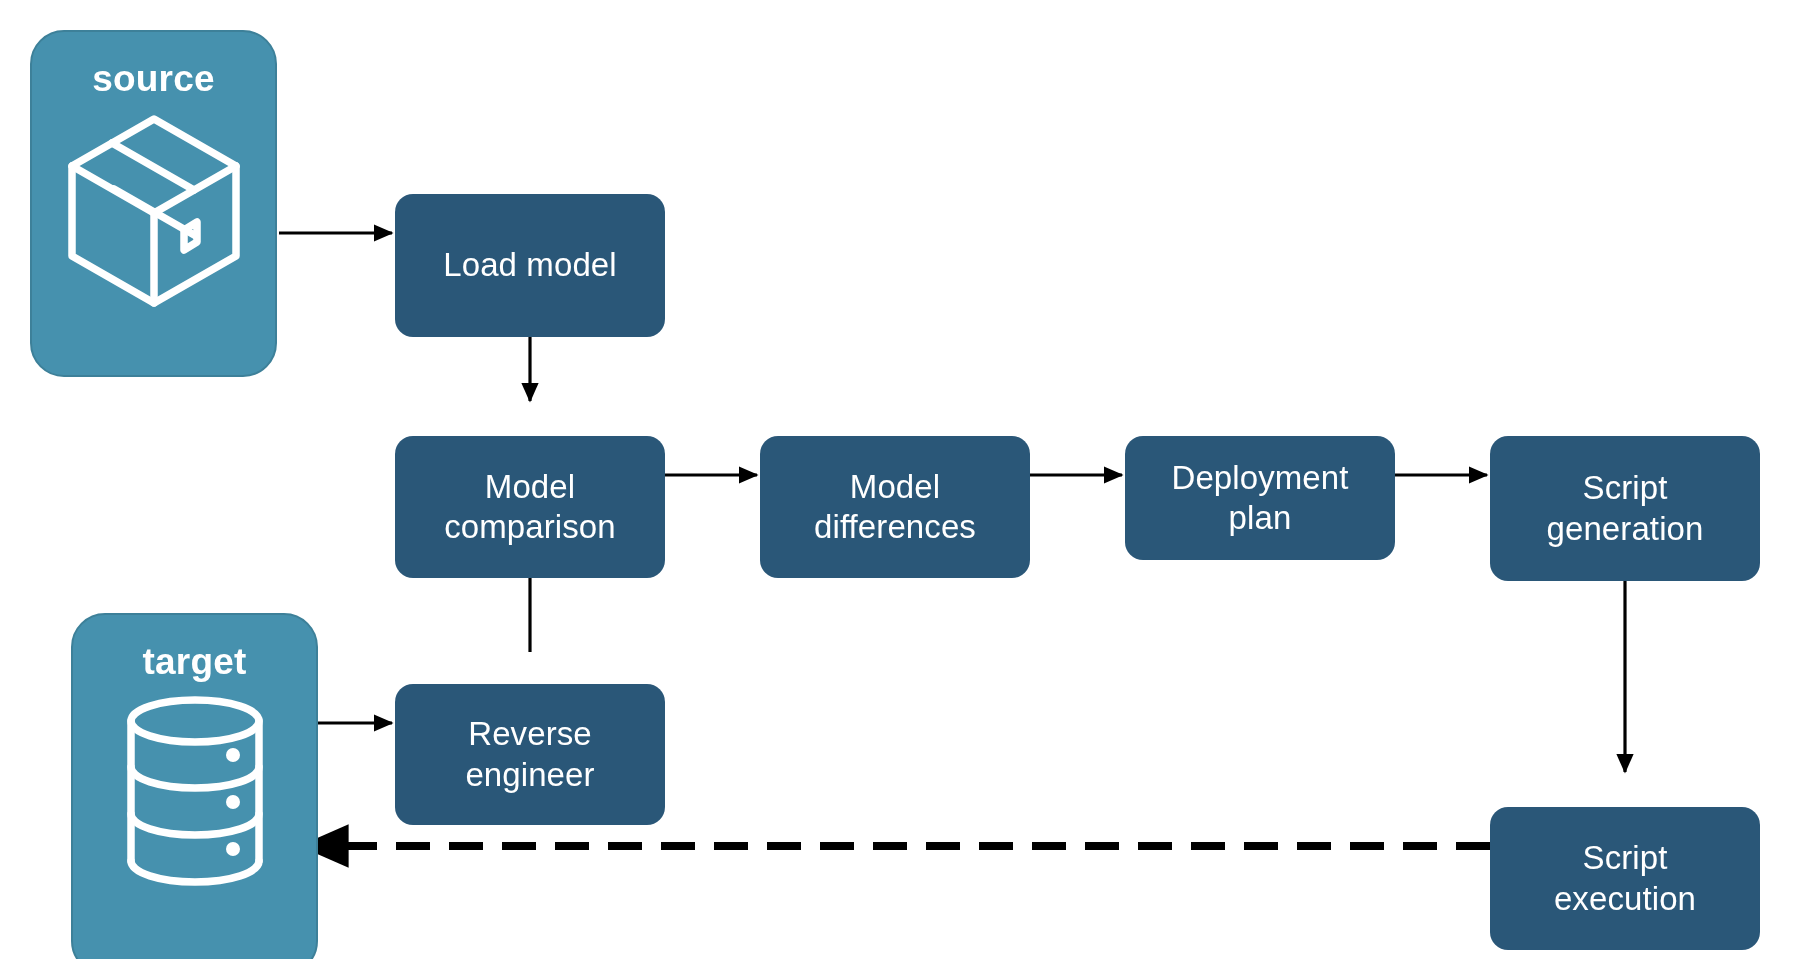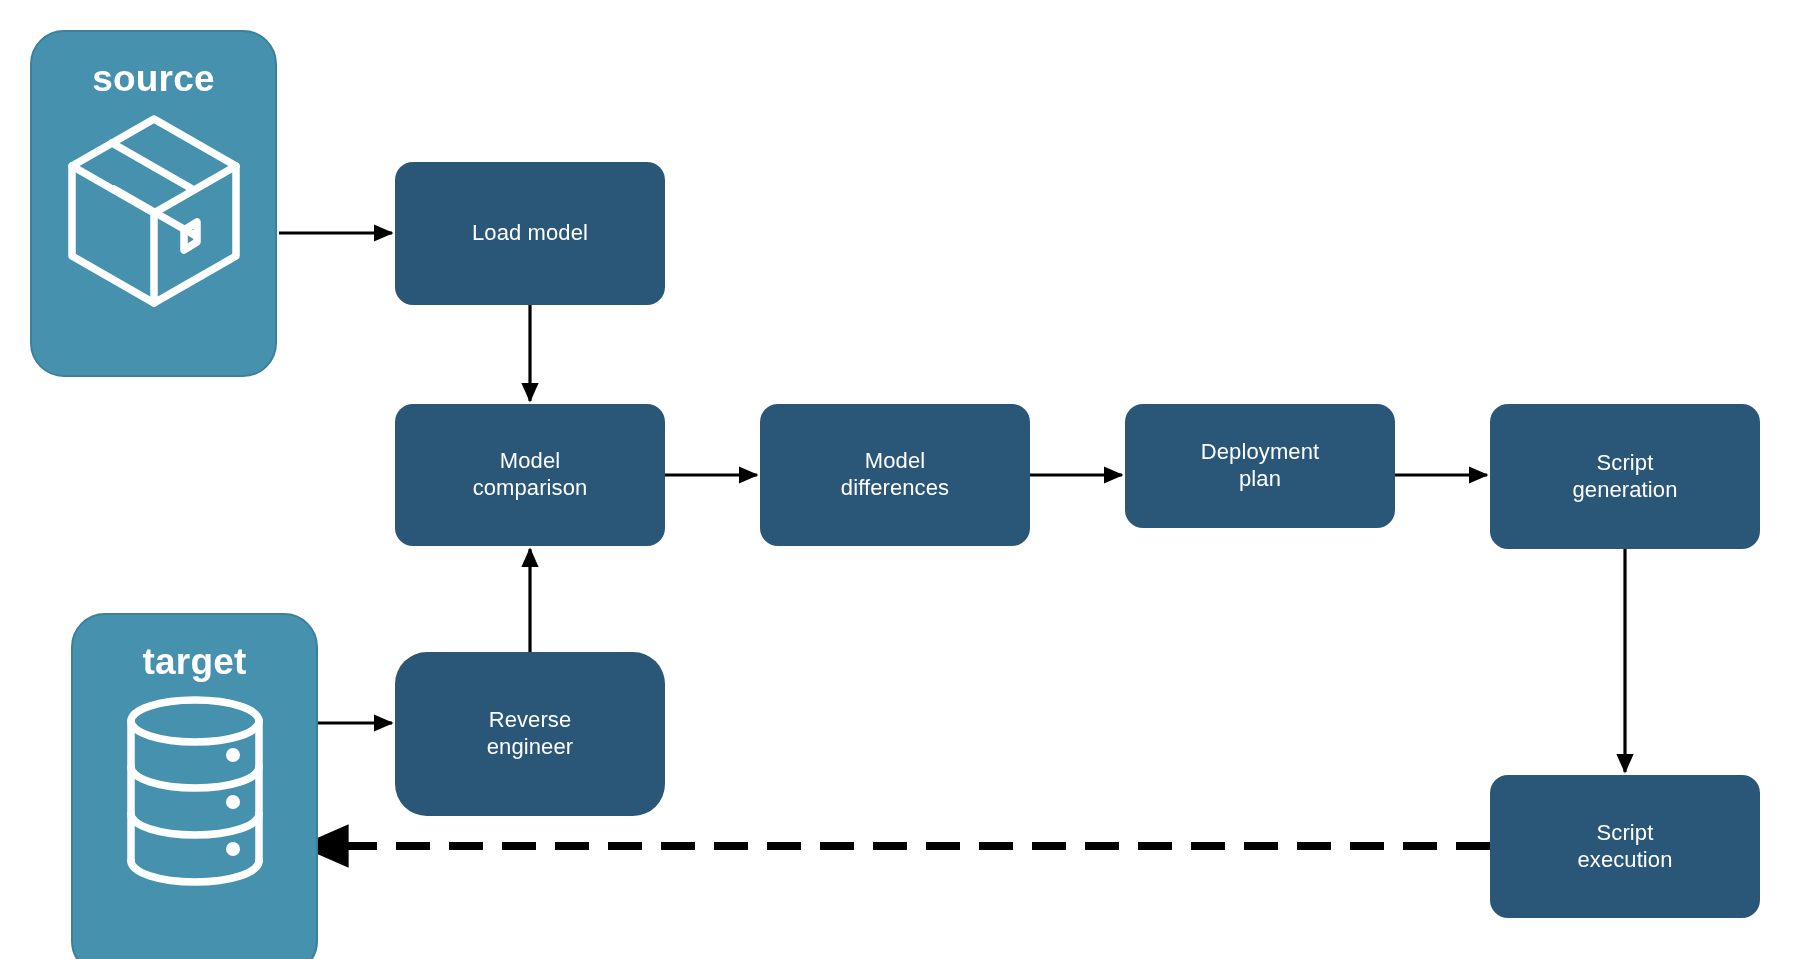--- a/index.html
+++ b/index.html
@@ -31,25 +31,26 @@
     box-sizing: border-box;
     display: flex;
     align-items: center;
     justify-content: center;
     text-align: center;
     color: #ffffff;
   }
   .node.process {
     background: #2A5778;
     border-radius: 18px;
-    font-size: 22px;
+    font-size: 33px;
     line-height: 1.22;
     letter-spacing: 0.1px;
     font-weight: 400;
     padding: 4px 10px;
+    margin-top: 32px;
   }
   .node.endpoint {
     background: #4691AE;
     border: 2px solid #3D8099;
     border-radius: 34px;
     flex-direction: column;
     justify-content: flex-start;
   }
   .endpoint-label {
     font-size: 37px;
@@ -160,21 +161,21 @@
   <div class="node process" style="left:1125px; top:404px; width:270px; height:124px;">
     <span class="node-label">Deployment
 plan</span>
   </div>
 
   <div class="node process" style="left:1490px; top:404px; width:270px; height:145px;">
     <span class="node-label">Script
 generation</span>
   </div>
 
-  <div class="node process" style="left:395px; top:652px; width:270px; height:164px;border-radius:32px;">
+  <div class="node process" style="left:395px; top:652px; width:270px; height:141px;">
     <span class="node-label">Reverse
 engineer</span>
   </div>
 
   <div class="node process" style="left:1490px; top:775px; width:270px; height:143px;">
     <span class="node-label">Script
 execution</span>
   </div>
 
 </div>

